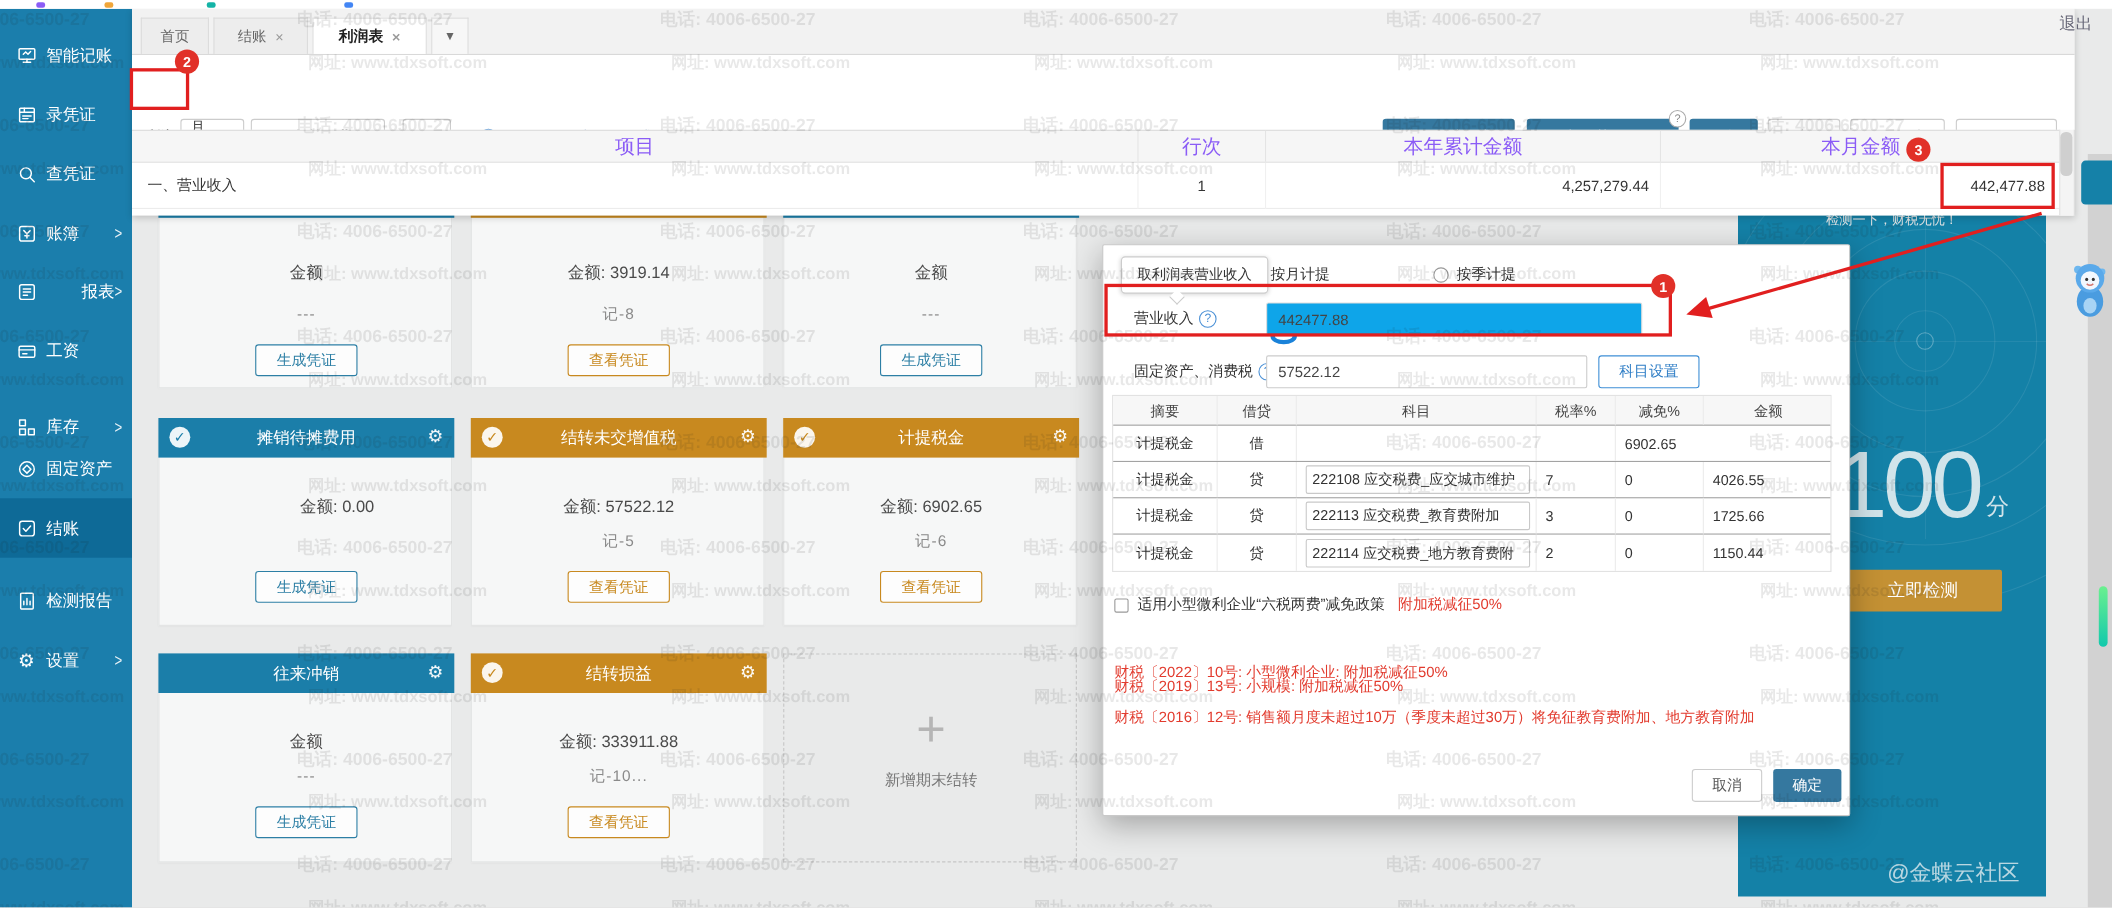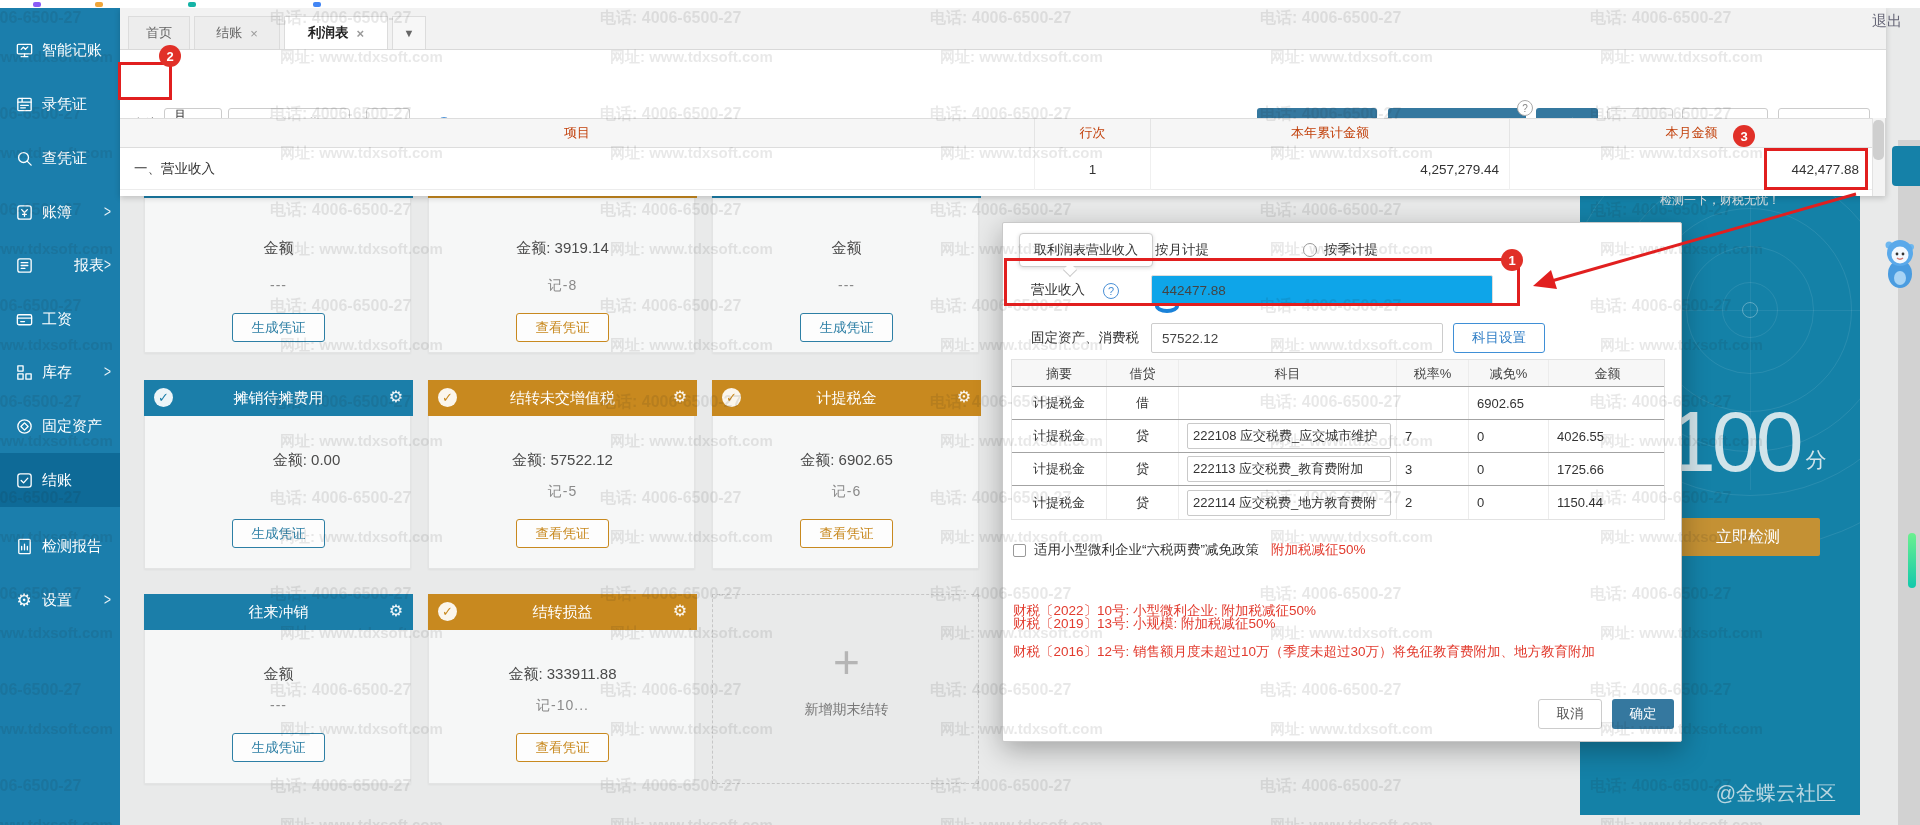--- a/index.html
+++ b/index.html
@@ -73,34 +73,34 @@
   #sel-period{left:108px;width:122px;font-weight:bold;color:#333}
   #btn-refresh{position:absolute;left:246px;top:58px;width:44px;height:34px;border:1px solid #ccc;border-radius:3px;background:#fff;display:flex;align-items:center;justify-content:center;font-size:17px;color:#555;cursor:pointer}
   #help-link{position:absolute;left:316px;top:58px;height:34px;display:flex;align-items:center;gap:6px;font-size:13.5px;color:#3a6ea5;cursor:pointer}
   .qicon{width:16px;height:16px;border:1px solid #4a90d6;border-radius:50%;color:#4a90d6;font-size:11px;display:flex;align-items:center;justify-content:center}
   .tb-btn{position:absolute;top:58px;height:34px;border-radius:3px;display:flex;align-items:center;justify-content:center;font-size:13.5px;cursor:pointer}
   .tb-btn.primary{background:#35789f;color:#fff}
   .tb-btn.dropdown{background:#fafafa;border:1px solid #ccc;color:#555;gap:6px}
   .tb-btn.plain{background:#fff;border:1px solid #ccc;color:#555}
   .tb-badge{position:absolute;right:-7px;top:-8px;width:16px;height:16px;background:#fff;border:1px solid #aaa;border-radius:50%;color:#888;font-size:10px;display:flex;align-items:center;justify-content:center}
   #rpt-head{position:absolute;left:0;top:110px;width:1753px;height:30px;background:#f6f6f6;border-top:1px solid #ddd;border-bottom:1px solid #ddd;display:flex}
-  .hcell{height:28px;display:flex;align-items:center;justify-content:center;font-size:13px;color:#c2410c;border-right:1px solid #e4e4e4}
+  .hcell{height:28px;display:flex;align-items:center;justify-content:center;font-size:18px;color:#8b5cf6;border-right:1px solid #e4e4e4}
   #rpt-row{position:absolute;left:0;top:140px;width:1753px;height:42px;background:#fff;border-bottom:1px solid #ececec;display:flex;font-size:13.5px;color:#333}
   .rcell{display:flex;align-items:center;border-right:1px solid #f0f0f0;height:42px}
   #win-scroll{position:absolute;right:0;top:110px;width:13px;height:78px;background:#f4f4f4;border-left:1px solid #e2e2e2}
   #win-thumb{position:absolute;right:1px;top:112px;width:11px;height:40px;background:#cfcfcf;border-radius:5px;cursor:pointer}
 
   
   #dialog{position:absolute;left:1002px;top:222px;width:680px;height:520px;background:#fff;border:1px solid #c9c9c9;border-radius:2px;box-shadow:0 8px 28px rgba(0,0,0,.3);z-index:40}
   #src-btn{position:absolute;left:16px;top:10px;width:134px;height:34px;background:#fff;border:1px solid #ccc;border-radius:4px;box-shadow:0 1px 4px rgba(0,0,0,.15);font-size:13px;color:#333;display:flex;align-items:center;justify-content:center;cursor:pointer}
   #src-caret{position:absolute;left:62px;top:42px;width:10px;height:10px;background:#fff;border-right:1px solid #ccc;border-bottom:1px solid #ccc;transform:rotate(45deg);z-index:41}
   .radio-row{position:absolute;top:18px;display:flex;align-items:center;gap:7px;font-size:13.5px;color:#333;cursor:pointer}
   .rad{width:14px;height:14px;border-radius:50%;background:#fff;border:1px solid #999}
   .rad.sel{border:4px solid #1a82d9}
-  .dlg-label{position:absolute;font-size:13.5px;color:#333;display:flex;align-items:flex-end;gap:18px}
+  .dlg-label{position:absolute;font-size:13.5px;color:#333;display:flex;align-items:center;gap:5px}
   .dlg-input{position:absolute;height:30px;border:1px solid #ccc;border-radius:2px;background:#fff;font-size:13.5px;color:#444;padding:0 10px;font-family:"Liberation Sans","DejaVu Sans",sans-serif}
   .dlg-input.gray{background:#0ea5e9;border-color:#ddd}
   #subject-btn{position:absolute;left:450px;top:100px;width:92px;height:30px;border:1px solid #3f8fd6;color:#2f7ec6;background:#fff;border-radius:3px;font-size:13.5px;display:flex;align-items:center;justify-content:center;cursor:pointer}
   #dlg-table{position:absolute;left:8px;top:136px;width:654px;border:1px solid #e2e2e2}
   .dt-row{display:grid;grid-template-columns:95px 72px 218px 72px 80px 117px;border-bottom:1px solid #a3a3a3}
   .dt-row:last-child{border-bottom:none}
   .dt-row.hdr{background:#f7f7f7;height:27px;line-height:27px;font-size:13px;color:#444}
   .dt-row:not(.hdr){height:33px;font-size:13px;color:#333}
   .dt-cell{border-right:1px solid #ececec;display:flex;align-items:center;padding-left:8px;overflow:hidden;white-space:nowrap}
   .dt-cell.ctr{justify-content:center;padding-left:0}
@@ -193,21 +193,21 @@
       </div>
       <div class="sb-item" style="top: 289px;">
         <span class="sb-ic">
           <svg width="19" height="19" viewBox="0 0 20 20" fill="none" stroke="#fff" stroke-width="1.4" stroke-linecap="round" stroke-linejoin="round">
             <rect x="2.5" y="5" width="15" height="10.5" rx="1.5"></rect>
             <path d="M2.5 8.5h15M6 12.2h4"></path>
           </svg>
         </span>
         <span class="sb-lb">工资</span>
       </div>
-      <div class="sb-item" style="top: 342px;">
+      <div class="sb-item" style="top: 358px;">
         <span class="sb-ic">
           <svg width="19" height="19" viewBox="0 0 20 20" fill="none" stroke="#fff" stroke-width="1.4" stroke-linecap="round" stroke-linejoin="round">
             <rect x="3" y="3" width="5.5" height="5.5"></rect>
             <rect x="3" y="11.5" width="5.5" height="5.5"></rect>
             <rect x="11.5" y="11.5" width="5.5" height="5.5"></rect>
           </svg>
         </span>
         <span class="sb-lb">库存</span>
         <span class="sb-ar">&gt;</span>
       </div>

